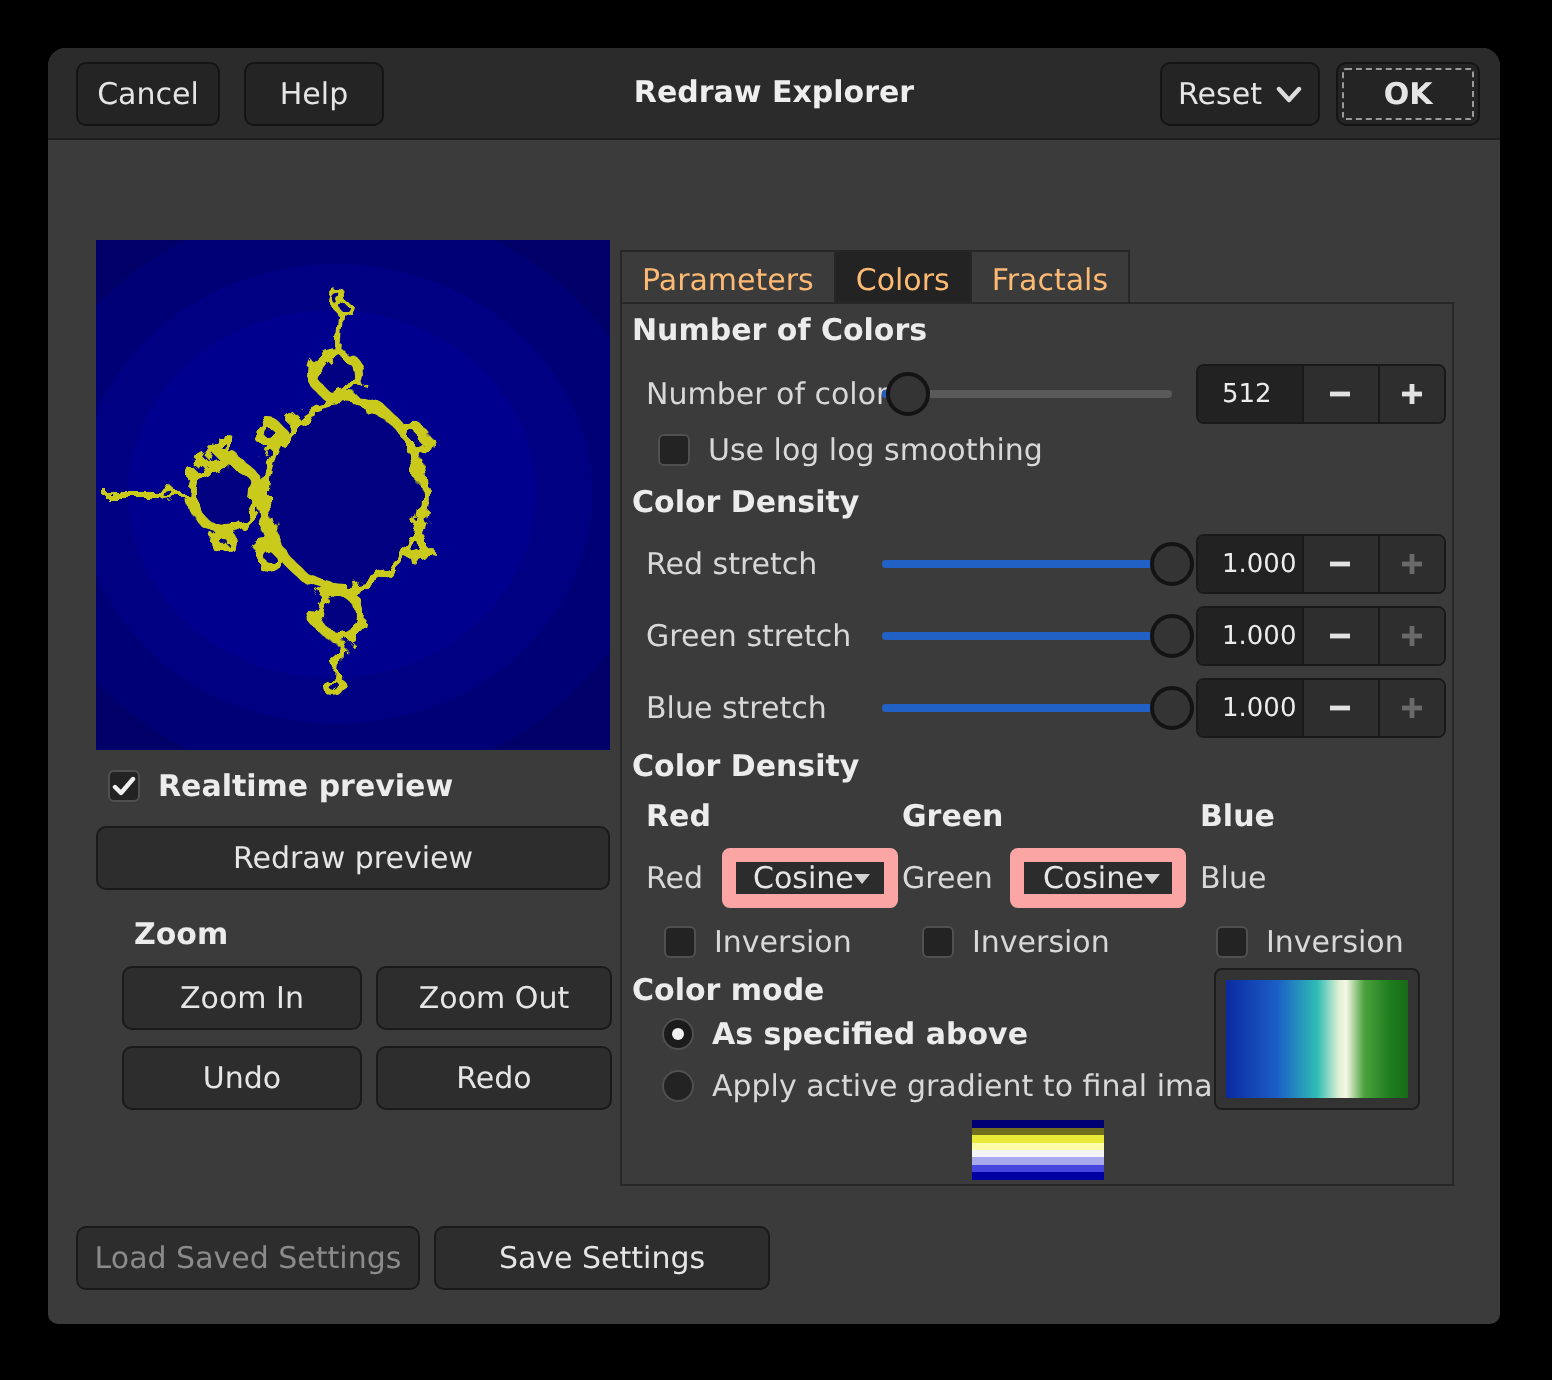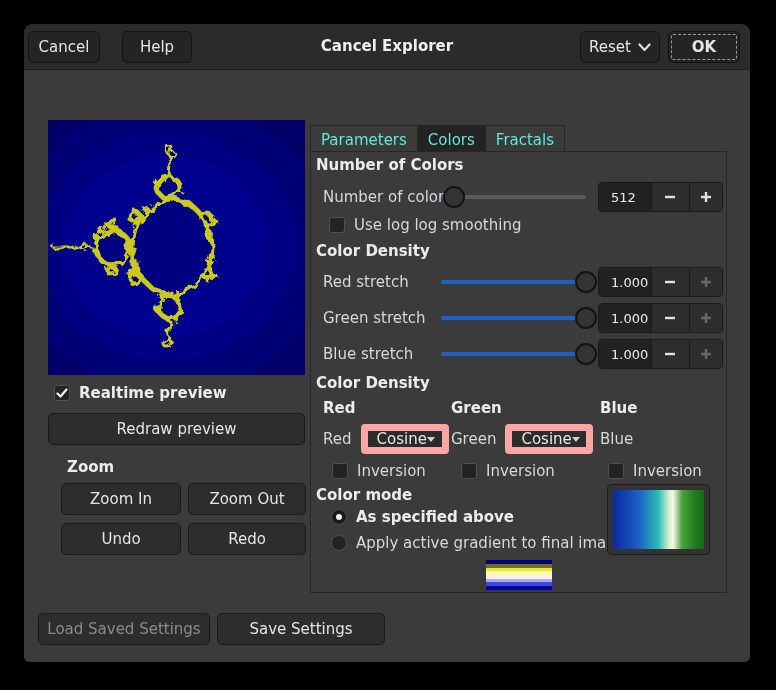--- a/index.html
+++ b/index.html
@@ -27,21 +27,21 @@
         border-radius:3px; position:relative; flex:none; }
   .cb svg { position:absolute; inset:1px; display:none; }
   .cb.checked svg { display:block; }
   .radio { width:16px; height:16px; background:#232323; border:1px solid #505050;
            border-radius:50%; position:relative; flex:none; }
   .radio.selected { background:#1b1b1b; }
   .radio.selected::after { content:""; position:absolute; inset:4px; background:#f2f2f2; border-radius:50%; }
 
   .rpanel { position:absolute; left:286px; top:101px; width:417px; }
   .tabs { display:flex; height:27px; border-bottom:1px solid #272727; align-items:stretch; }
-  .tab { padding:3px 10px 0; border:1px solid #272727; border-bottom:none; color:#5eead4;
+  .tab { padding:3px 10px 0; border:1px solid #272727; border-bottom:none; color:#fdba74;
          font-size:15px; display:flex; align-items:center; cursor:pointer; background:#3b3b3b; }
   .tab + .tab { border-left:none; }
   .tab.active { background:#232323; }
   .tabfill { flex:1; border-bottom:none; }
   .pbody { position:relative; height:441px; border:1px solid #272727; border-top:none; }
   .sect { position:absolute; left:5px; }
   .prow { position:absolute; left:0; right:3px; height:34px; display:flex; align-items:center; }
   .prow .lbl { width:130px; padding-left:12px; flex:none; }
   .slider { position:relative; flex:1; height:22px; margin-right:12px; }
   .slider .track { position:absolute; left:0; right:0; top:9px; height:4px; background:#5a5a5a; border-radius:2px; }
@@ -69,23 +69,23 @@
   .gradbox .ginner { width:100%; height:100%; }
   .strip { position:absolute; top:408px; left:50%; transform:translateX(-50%);
            width:66px; height:30px; }
 </style>
 </head>
 <body>
 
 <div class="dialog">
 
   <div class="hdr">
-    <div class="btn" style="left:4px;top:7px;width:72px;height:32px">Cancel</div>
+    <div class="btn" style="left:14px;top:7px;width:72px;height:32px">Cancel</div>
     <div class="btn" style="left:98px;top:7px;width:70px;height:32px">Help</div>
-    <div class="title">Cancel Explorer</div>
+    <div class="title">Redraw Explorer</div>
     <div class="btn" style="right:90px;top:7px;width:80px;height:32px">
       <span>Reset</span>
       <span style="display:flex">
         <svg width="13" height="9" viewBox="0 0 13 9">
             <polyline points="1.5,1.5 6.5,7 11.5,1.5" fill="none" stroke="#dcdcdc" stroke-width="2.2" stroke-linecap="round" stroke-linejoin="round"></polyline>
           </svg>
       </span>
     </div>
     <div class="btn focusd" style="right:10px;top:7px;width:72px;height:32px">OK</div>
   </div>

